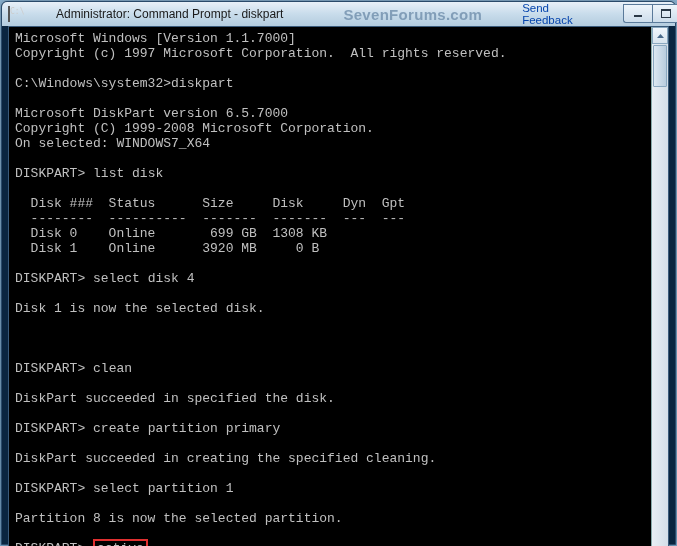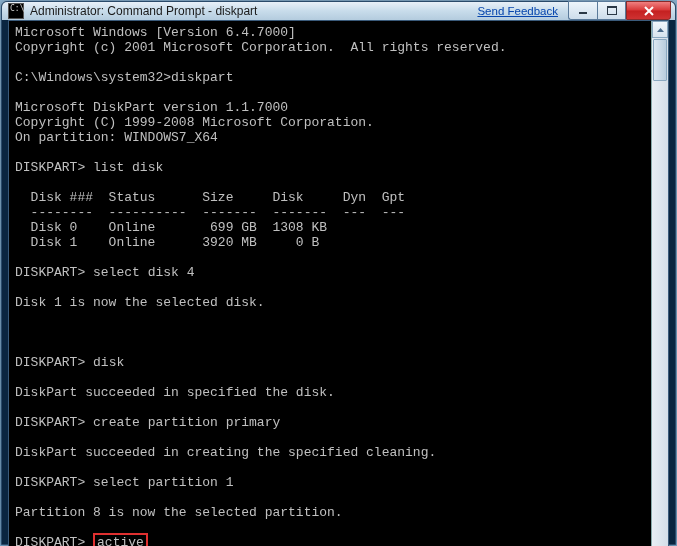--- a/index.html
+++ b/index.html
@@ -21,20 +21,21 @@
   flex-direction: column;
 }
 .titlebar {
   height: 28px;
   background: linear-gradient(180deg, #e8f0f8 0%, #c8dceb 50%, #b4ccde 100%);
   border-radius: 5px 5px 0 0;
   display: flex;
   align-items: center;
   padding: 0 4px 0 6px;
   position: relative;
+  gap: 40px;
 }
 .titlebar .icon {
   width: 16px; height: 16px;
   background: #000;
   border: 1px solid #555;
   position: relative;
   margin-right: 6px;
 }
 .titlebar .icon::after {
   content: "C:\\";
@@ -50,21 +51,20 @@
 }
 .titlebar .watermark {
   color: #6b8aa8;
   font: bold 15px Arial, sans-serif;
   margin-left: 20px;
   opacity: 0.75;
   letter-spacing: 0.3px;
 }
 .titlebar .feedback {
   color: #0645ad;
-  text-decoration: underline;
   font-size: 11.5px;
   margin-left: auto;
   margin-right: 10px;
   cursor: pointer;
 }
 .winbtns { display: flex; gap: 0; }
 .winbtn {
   width: 29px; height: 19px;
   border: 1px solid #5a7a9a;
   border-radius: 0 0 3px 3px;
@@ -127,20 +127,21 @@
 .prompt-row { display: inline; }
 @keyframes blink { 50% { opacity: 0; } }
 </style>
 </head>
 <body>
 
 <div class="window">
   <div class="titlebar">
     <div class="icon"></div>
     <div class="title">Administrator: Command Prompt - diskpart</div>
+    <div class="watermark">SevenForums.com</div>
     <a class="feedback">Send Feedback</a>
     <div class="winbtns">
       <div class="winbtn min">
         <svg width="10" height="8">
             <rect x="1" y="5" width="8" height="2" fill="#2a3846"></rect>
           </svg>
       </div>
       <div class="winbtn max">
         <svg width="10" height="9">
             <rect x="0.5" y="0.5" width="9" height="8" fill="none" stroke="#2a3846" stroke-width="1"></rect>
@@ -149,43 +150,43 @@
       </div>
       <div class="winbtn close">
         <svg width="12" height="10">
             <path d="M2 1 L10 9 M10 1 L2 9" stroke="#fff" stroke-width="2"></path>
           </svg>
       </div>
     </div>
   </div>
 
   <div class="client">
-    <div class="console"><span>Microsoft Windows [Version 6.4.7000]</span>
-<span>Copyright (c) 2001 Microsoft Corporation.  All rights reserved.</span>
+    <div class="console"><span>Microsoft Windows [Version 1.1.7000]</span>
+<span>Copyright (c) 1997 Microsoft Corporation.  All rights reserved.</span>
 
 <span class="prompt-row"><span>C:\Windows\system32&gt;</span><span>diskpart</span></span>
 
-<span>Microsoft DiskPart version 1.1.7000</span>
+<span>Microsoft DiskPart version 6.5.7000</span>
 <span>Copyright (C) 1999-2008 Microsoft Corporation.</span>
-<span>On partition: WINDOWS7_X64</span>
+<span>On selected: WINDOWS7_X64</span>
 
 <span class="prompt-row"><span>DISKPART&gt;</span> <span>list disk</span></span>
 
 <span>  Disk ###  Status      Size     Disk     Dyn  Gpt</span>
 <span>  --------  ----------  -------  -------  ---  ---</span>
 <span>  Disk 0    Online       699 GB  1308 KB</span>
 <span>  Disk 1    Online      3920 MB     0 B</span>
 
 <span class="prompt-row"><span>DISKPART&gt;</span> <span>select disk 4</span></span>
 
 <span>Disk 1 is now the selected disk.</span>
 
 
 
-<span class="prompt-row"><span>DISKPART&gt;</span> <span>disk</span></span>
+<span class="prompt-row"><span>DISKPART&gt;</span> <span>clean</span></span>
 
 <span>DiskPart succeeded in specified the disk.</span>
 
 <span class="prompt-row"><span>DISKPART&gt;</span> <span>create partition primary</span></span>
 
 <span>DiskPart succeeded in creating the specified cleaning.</span>
 
 <span class="prompt-row"><span>DISKPART&gt;</span> <span>select partition 1</span></span>
 
 <span>Partition 8 is now the selected partition.</span>

